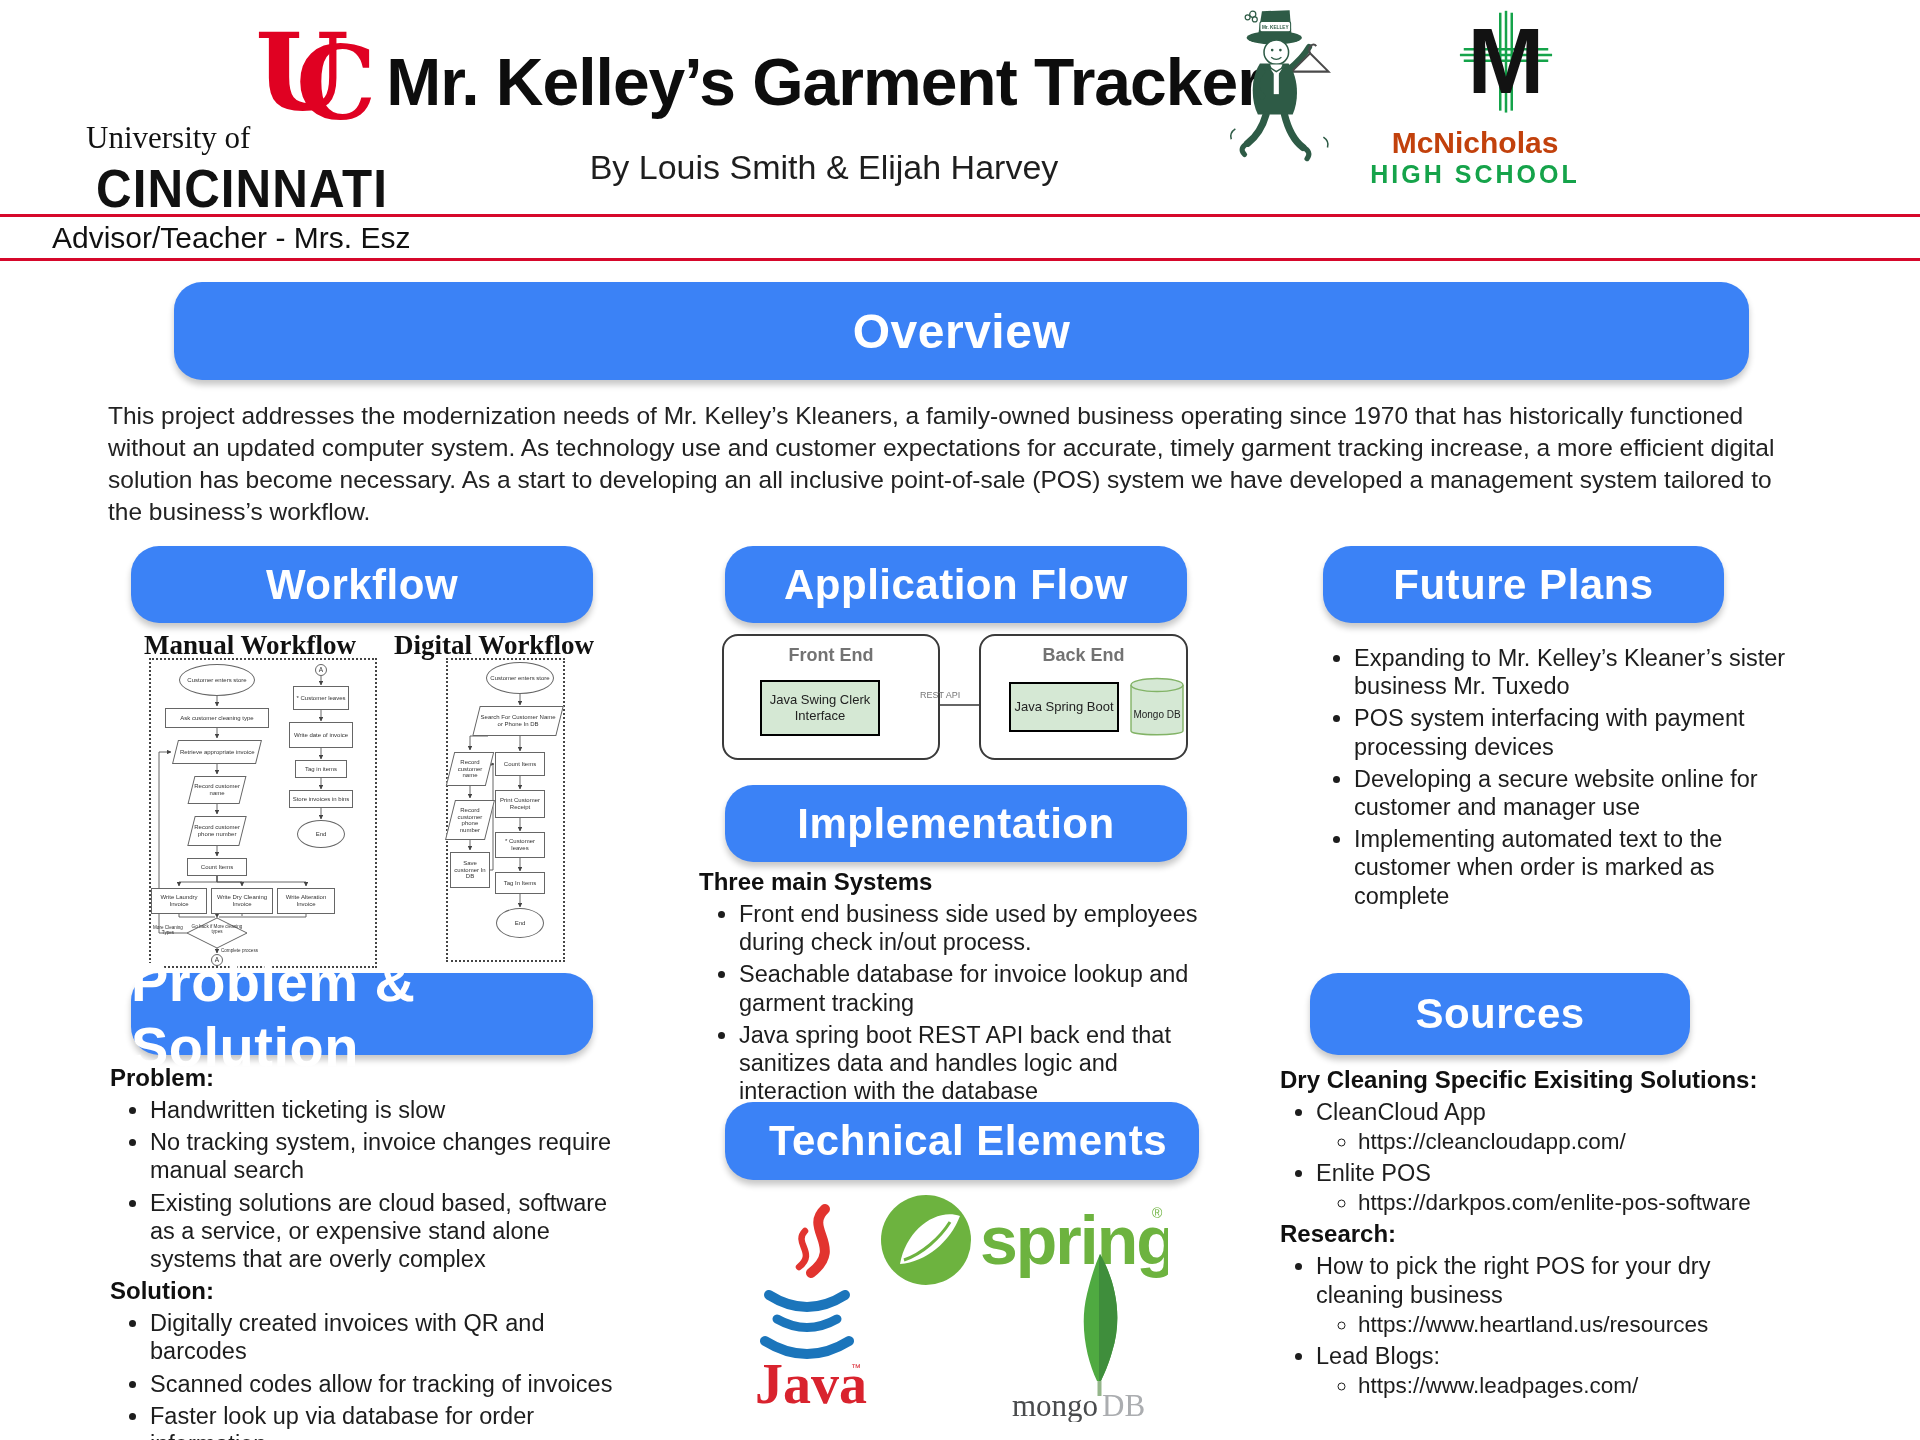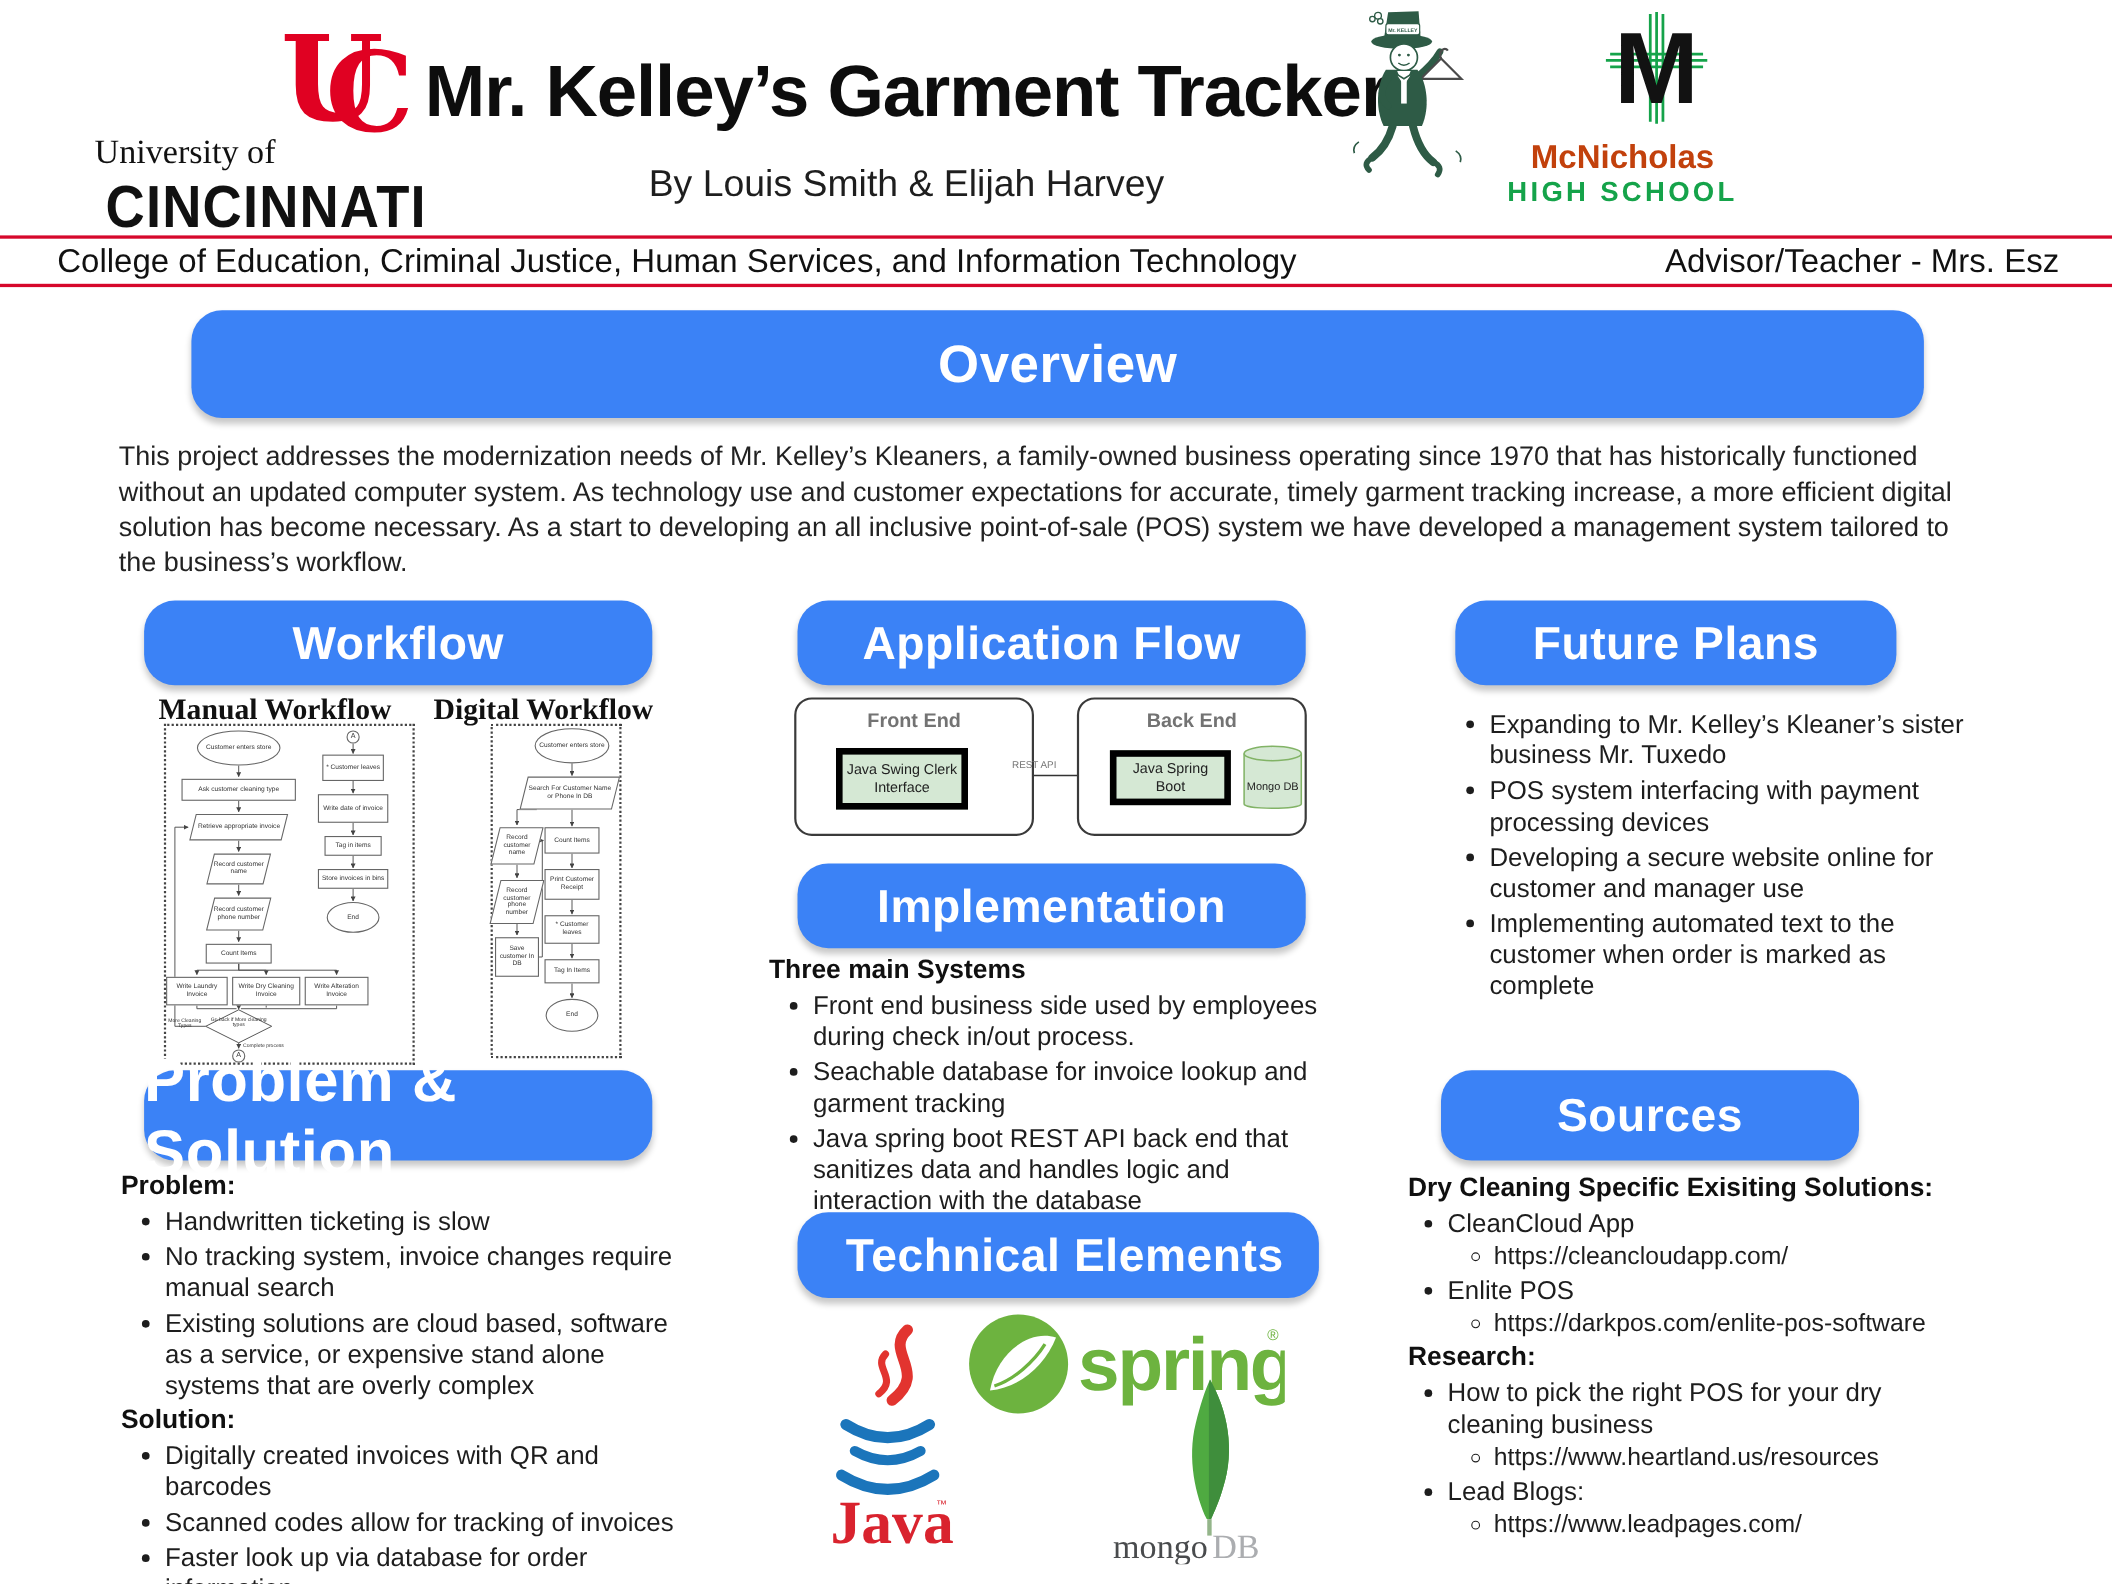--- a/index.html
+++ b/index.html
@@ -50,21 +50,21 @@
   
   .sec-head{font-weight:bold;font-size:24px;color:#101010;}
   ul.blist{margin:2px 0 0 0;padding-left:40px;list-style:disc;}
   ul.blist>li{font-size:23.5px;line-height:1.2;margin:4px 0;color:#1d1d1d;}
   ul.sublist{margin:2px 0 2px 0;padding-left:42px;list-style:circle;}
   ul.sublist>li{font-size:22.5px;line-height:1.2;margin:2px 0;color:#1d1d1d;}
   
   .afbox{position:absolute;border:2px solid #3a3a3a;border-radius:16px;background:#fff;box-sizing:border-box;}
   .afttl{font-weight:bold;font-size:18px;text-align:center;margin-top:9px;color:#737373;}
   .greenbox{
-    position:absolute;background:#D5E8D4;border:6px solid #000000;
+    position:absolute;background:#D5E8D4;border:2px solid #000000;
     display:flex;align-items:center;justify-content:center;text-align:center;
     font-size:13px;color:#222;line-height:1.25;box-sizing:border-box;padding:2px;
   }
   .rest-lbl{position:absolute;font-size:9px;color:#777;}
   
   .java-word{font-weight:bold;}
 </style>
 </head>
 <body>
 
@@ -131,21 +131,20 @@
           <line x1="6" y1="52" x2="94" y2="52"></line>
       </g>
       <text x="50" y="86" font-size="96" font-weight="bold" text-anchor="middle" fill="#121212" font-family="Liberation Sans, sans-serif">M</text>
     </svg>
     <div class="mcn-name">McNicholas</div>
     <div class="mcn-sub">HIGH SCHOOL</div>
   </div>
 </div>
 
 <div class="strip">
-  <span>College of Education, Criminal Justice, Human Services, and Information Technology</span>
   <span>Advisor/Teacher - Mrs. Esz</span>
 </div>
 
 <div class="pill" style="left:174px;top:282px;width:1575px;height:98px;font-size:48px;">
   <span>Overview</span>
 </div>
 <div class="abs overview-text" style="left:108px;top:400px;width:1692px;">This project addresses the modernization needs of Mr. Kelley’s Kleaners, a family-owned business operating since 1970 that has historically functioned without an updated computer system. As technology use and customer expectations for accurate, timely garment tracking increase, a more efficient digital solution has become necessary. As a start to developing an all inclusive point-of-sale (POS) system we have developed a management system tailored to the business’s workflow.</div>
 
 <div class="pill" style="left:131px;top:546px;width:462px;height:77px;font-size:42px;">
   <span>Workflow</span>

